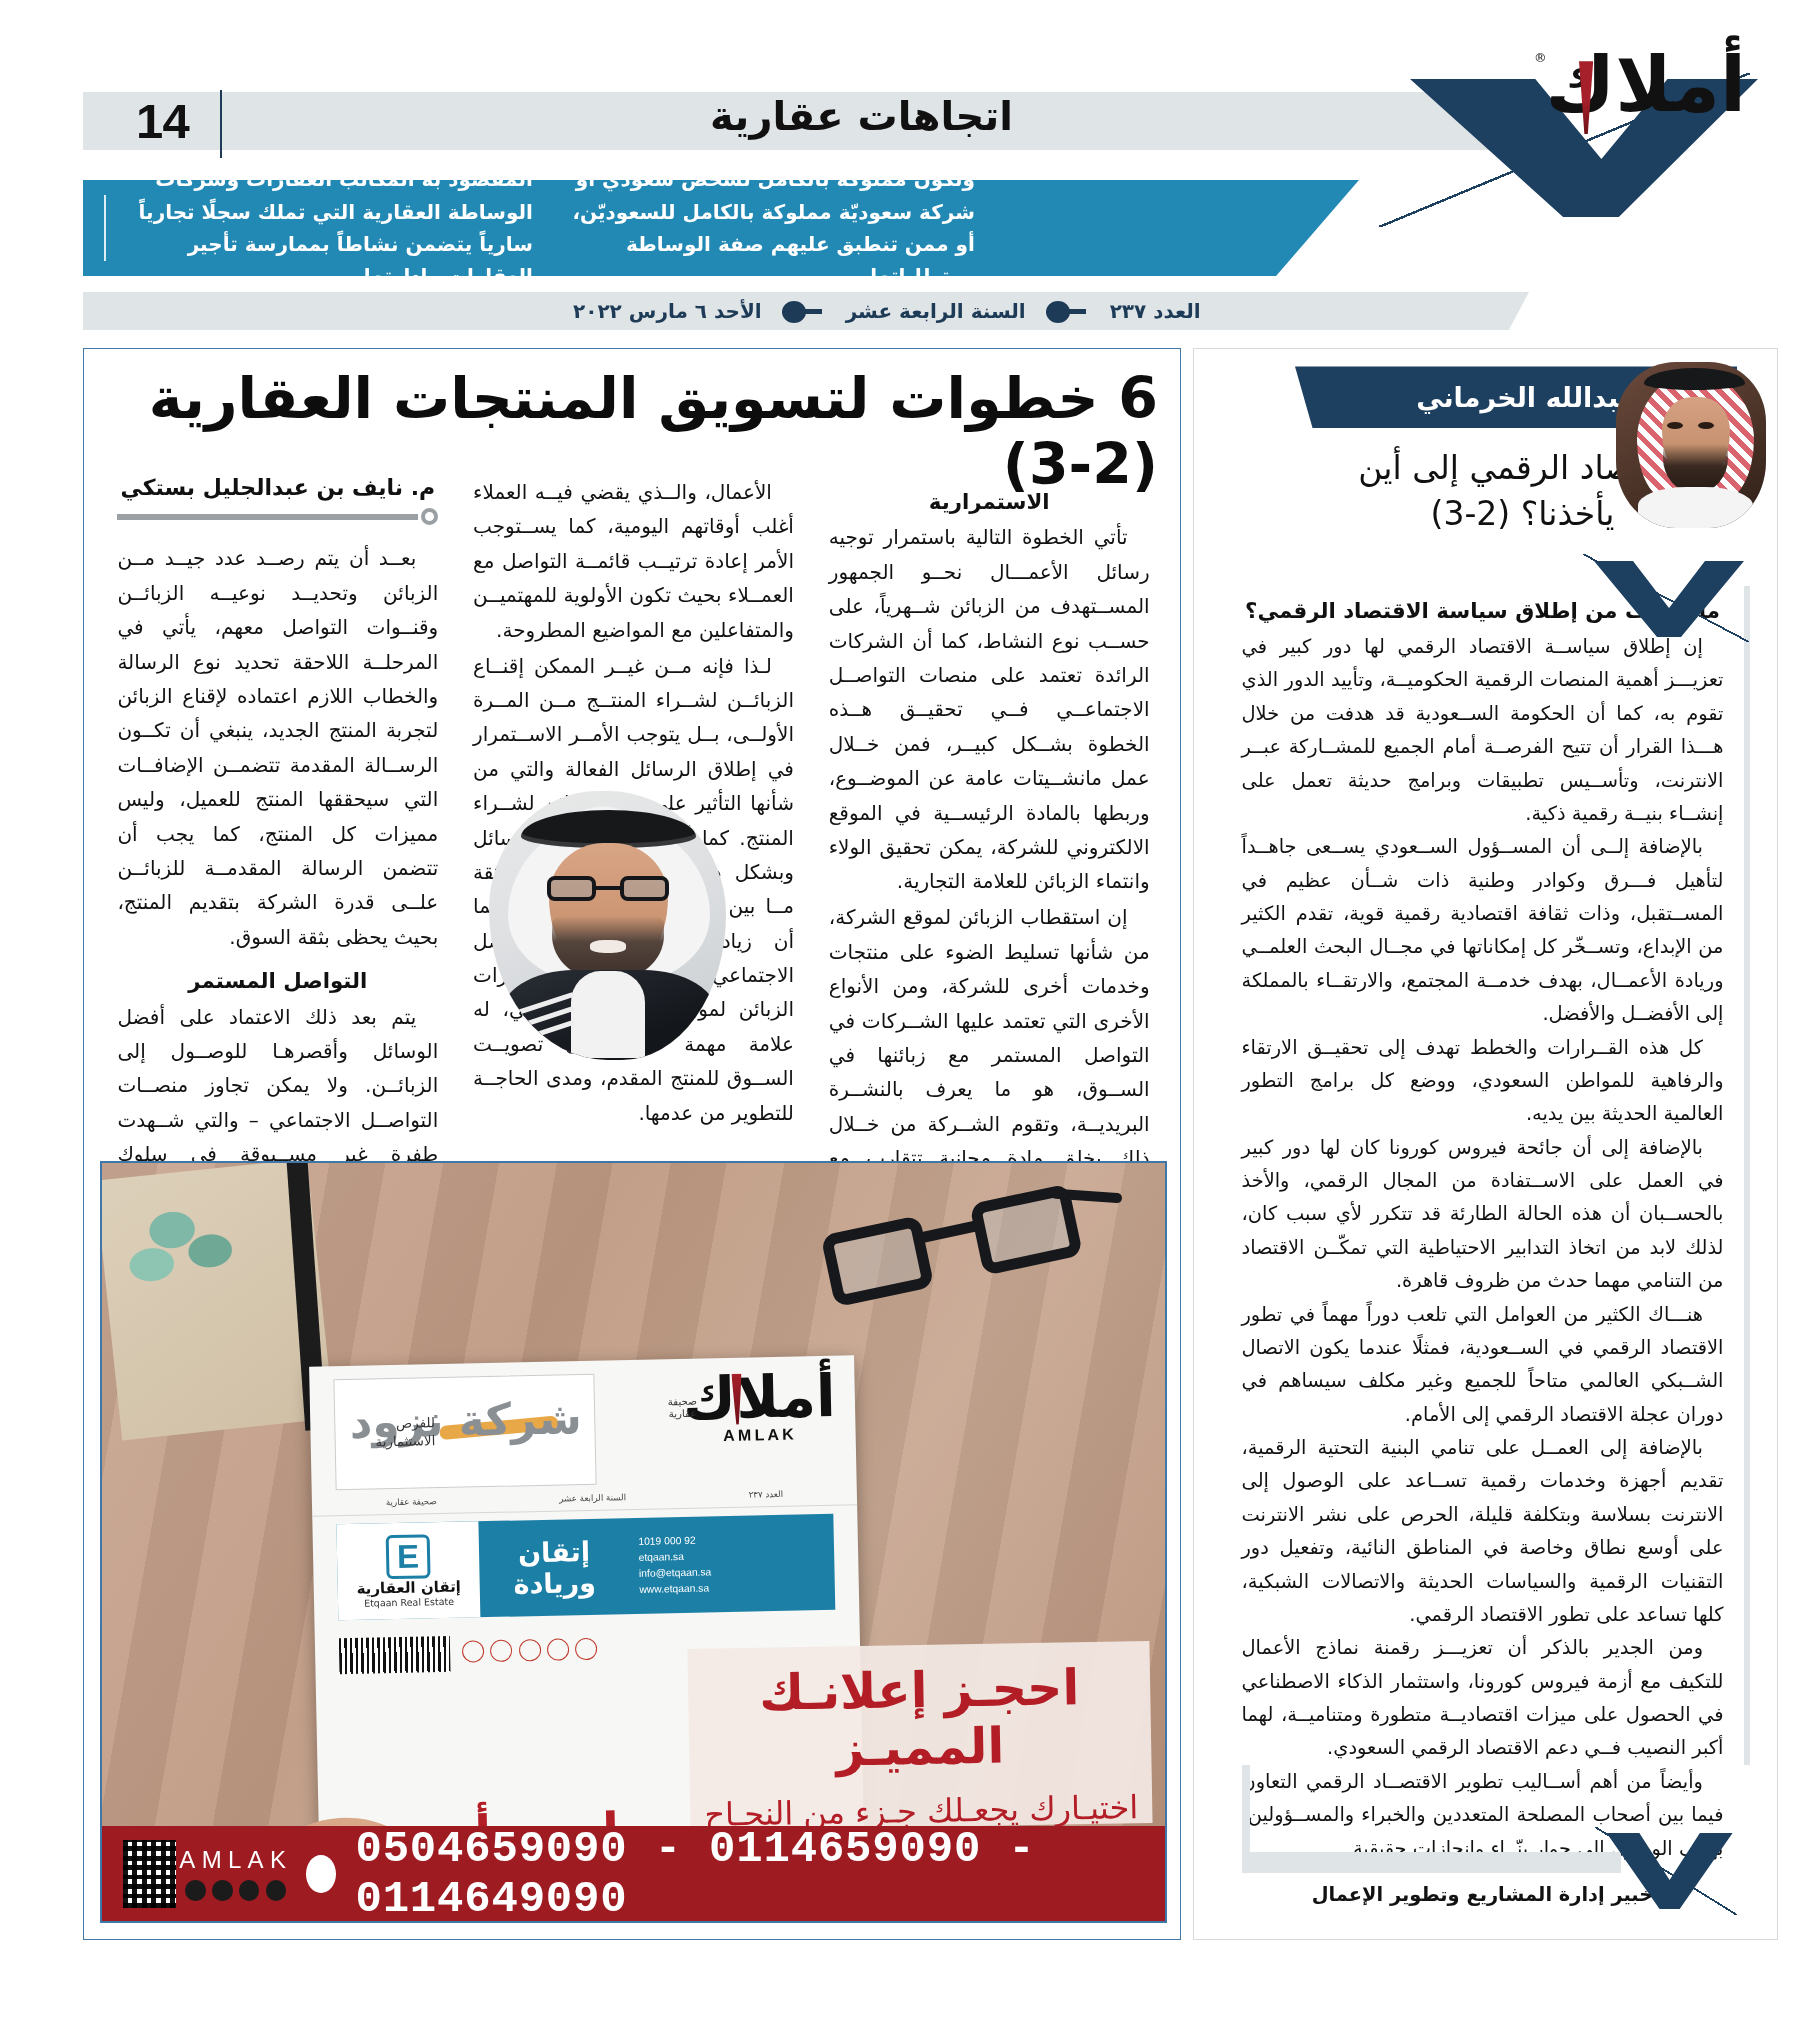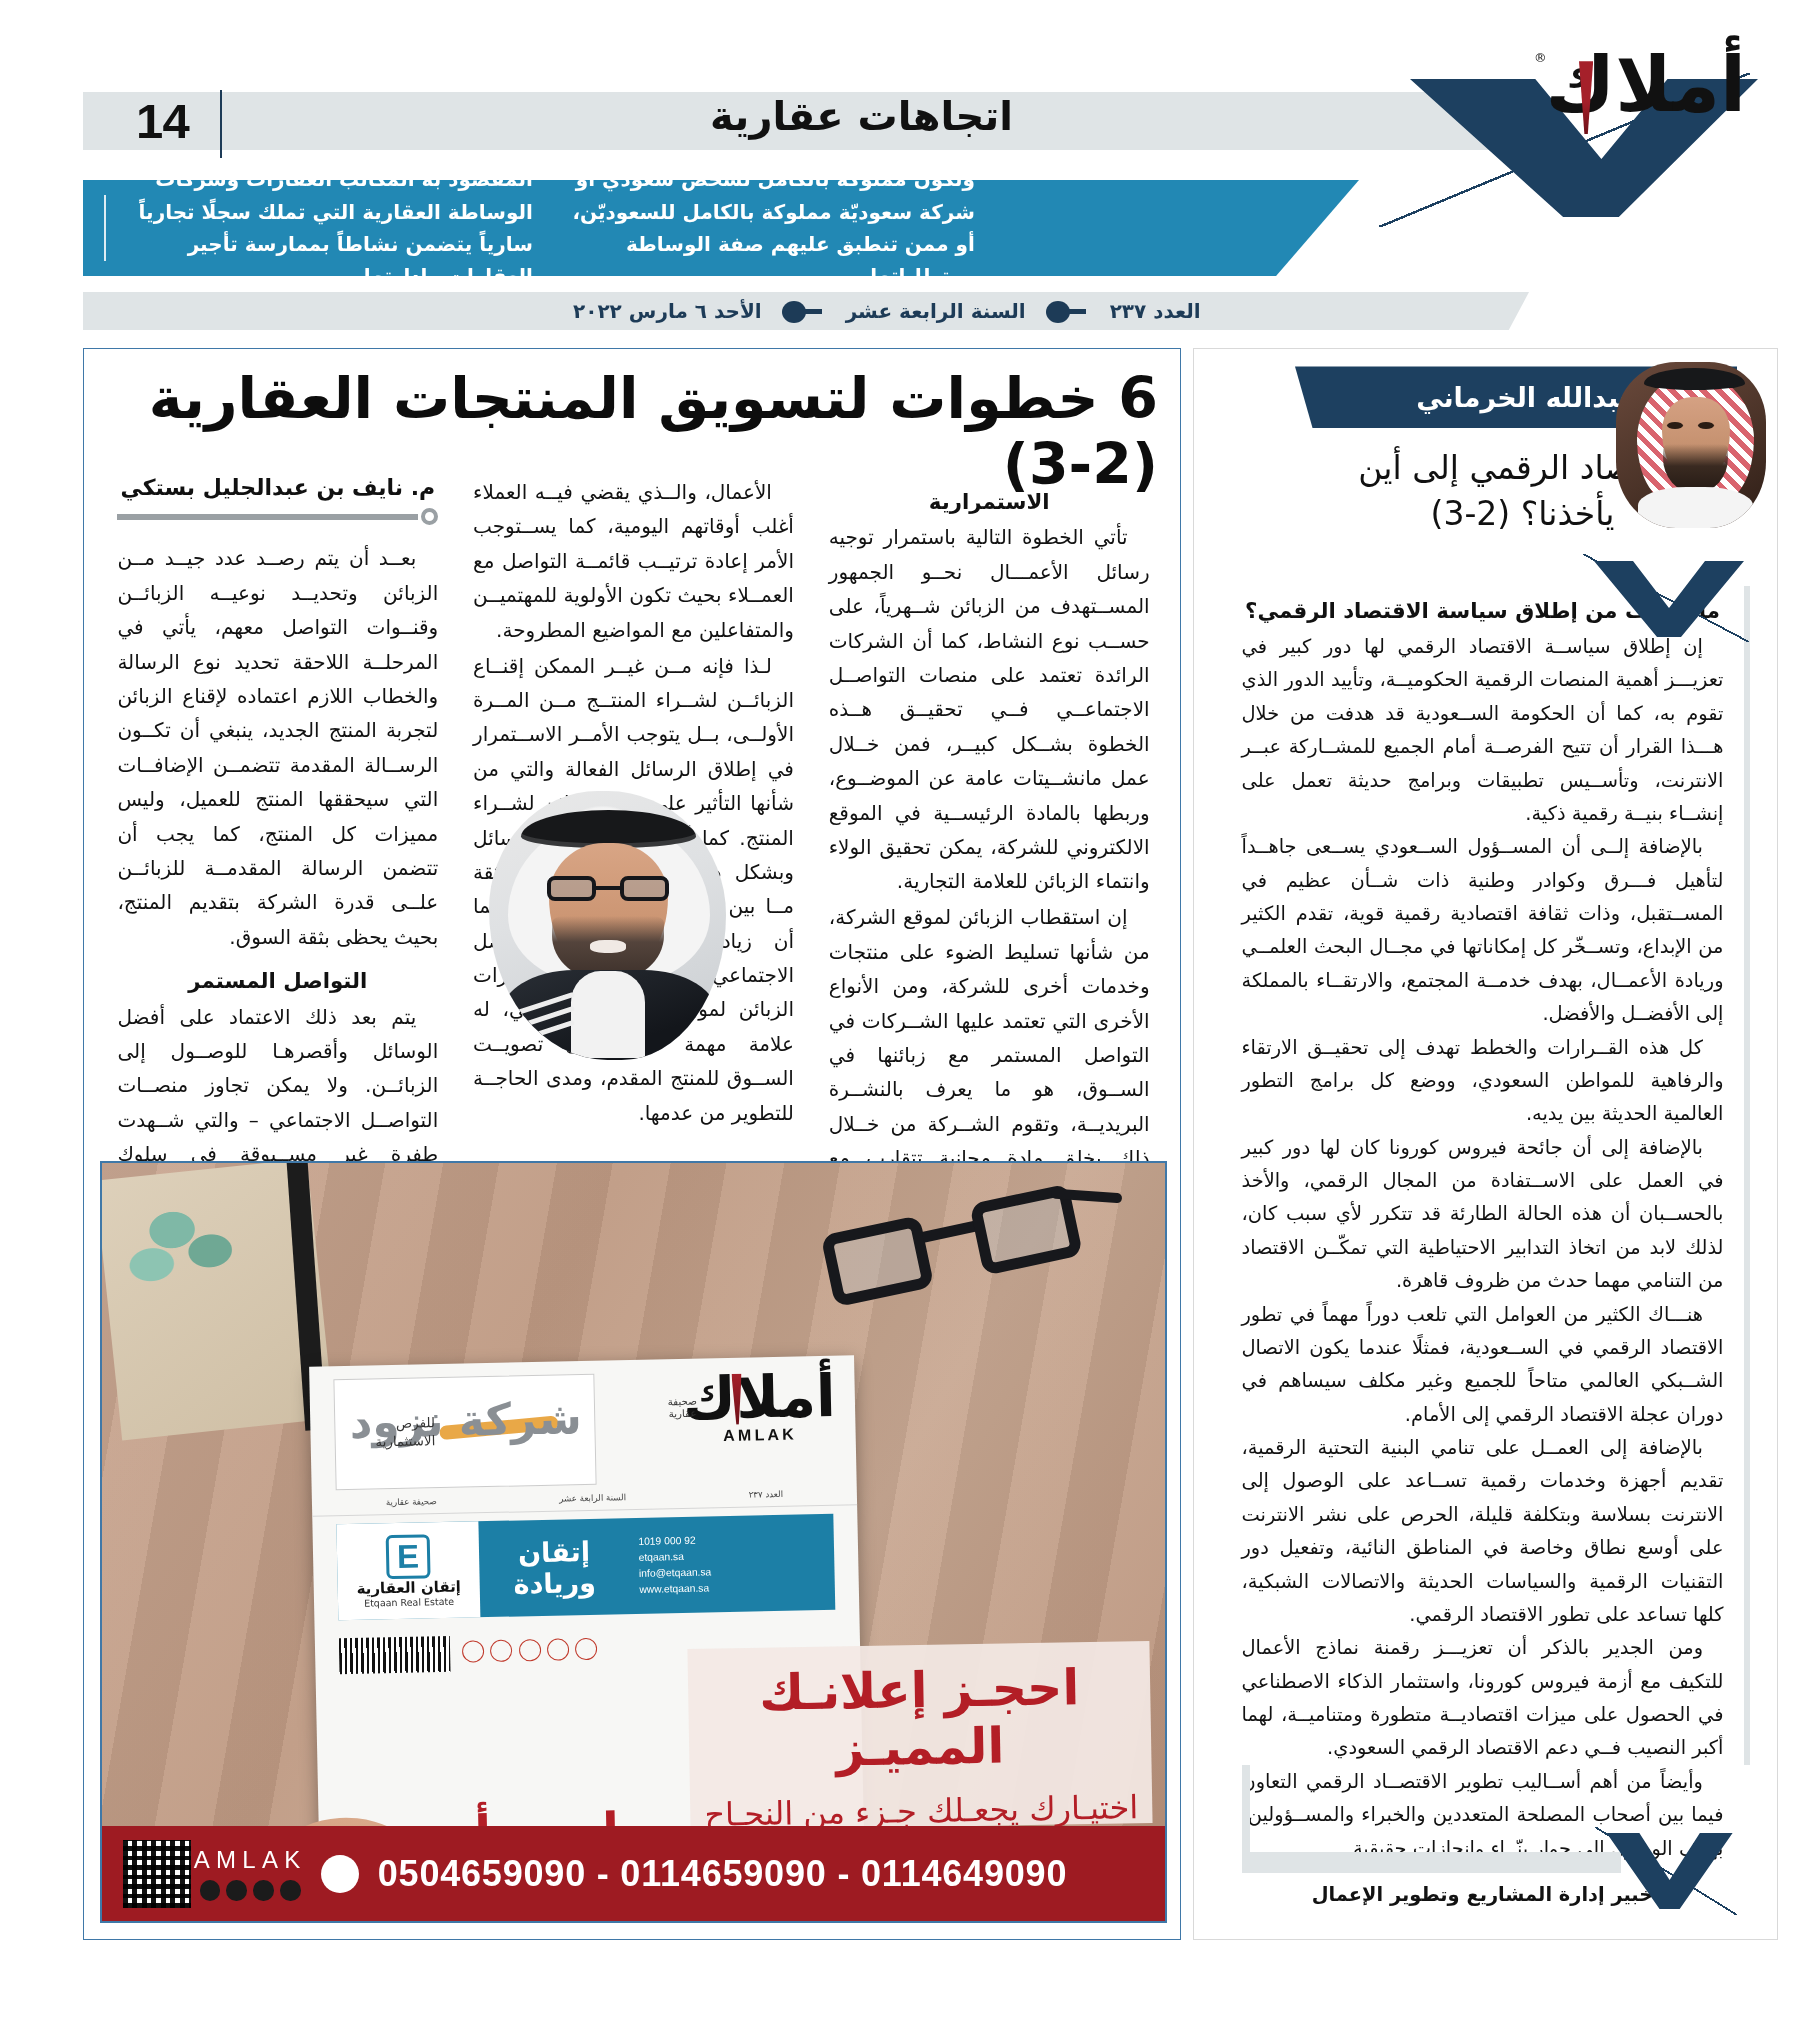--- a/index.html
+++ b/index.html
@@ -295,22 +295,22 @@
   .ad-qr { width: 68px; height: 68px; background:
     repeating-linear-gradient(0deg,#111 0 4.7px,#fff 4.7px 9.5px),
     repeating-linear-gradient(90deg,#111 0 4.7px,rgba(255,255,255,0) 4.7px 9.5px);
     background-blend-mode: multiply; margin-right: 3.2px; }
   .ad-amlakwm { margin-right: 14.2px; text-align: center; }
   .ad-amlakwm .t { color:#fff; font-size: 24px; letter-spacing: 6.3px;
     font-family: "Liberation Sans", sans-serif; }
   .ad-amlakwm .icons { display:flex; gap: 6.3px; justify-content:center; margin-top: 6.3px; }
   .ad-amlakwm .icons i { width: 20.5px; height: 20.5px; border-radius: 50%; background: #1b1b1b; display:block; }
   .ad-phone-circle { width: 38px; height: 38px; border-radius: 50%; background:#fff; margin-right: 19px; }
-  .ad-phones { color: #fff; font-size: 36px; font-weight: 700; letter-spacing: 0.8px;
-    margin-right: 16px; font-family: Liberation Sans, sans-serif; direction: ltr; }
+  .ad-phones { color: #fff; font-size: 44px; font-weight: 700; letter-spacing: 0.8px;
+    margin-right: 16px; font-family: Liberation Mono, monospace; direction: ltr; }
 
   
   .side {
     position: absolute; left: 1193px; top: 348px; width: 585px; height: 1592px;
     background: #fff; border: 0.8px solid #d9d9d9;
   }
   .side-author-tab {
     position: absolute; right: 40px; top: 17.4px; width: 442px; height: 62px;
     background: #1d4060;
     clip-path: polygon(0 0, 100% 0, 100% 100%, 4% 100%);

